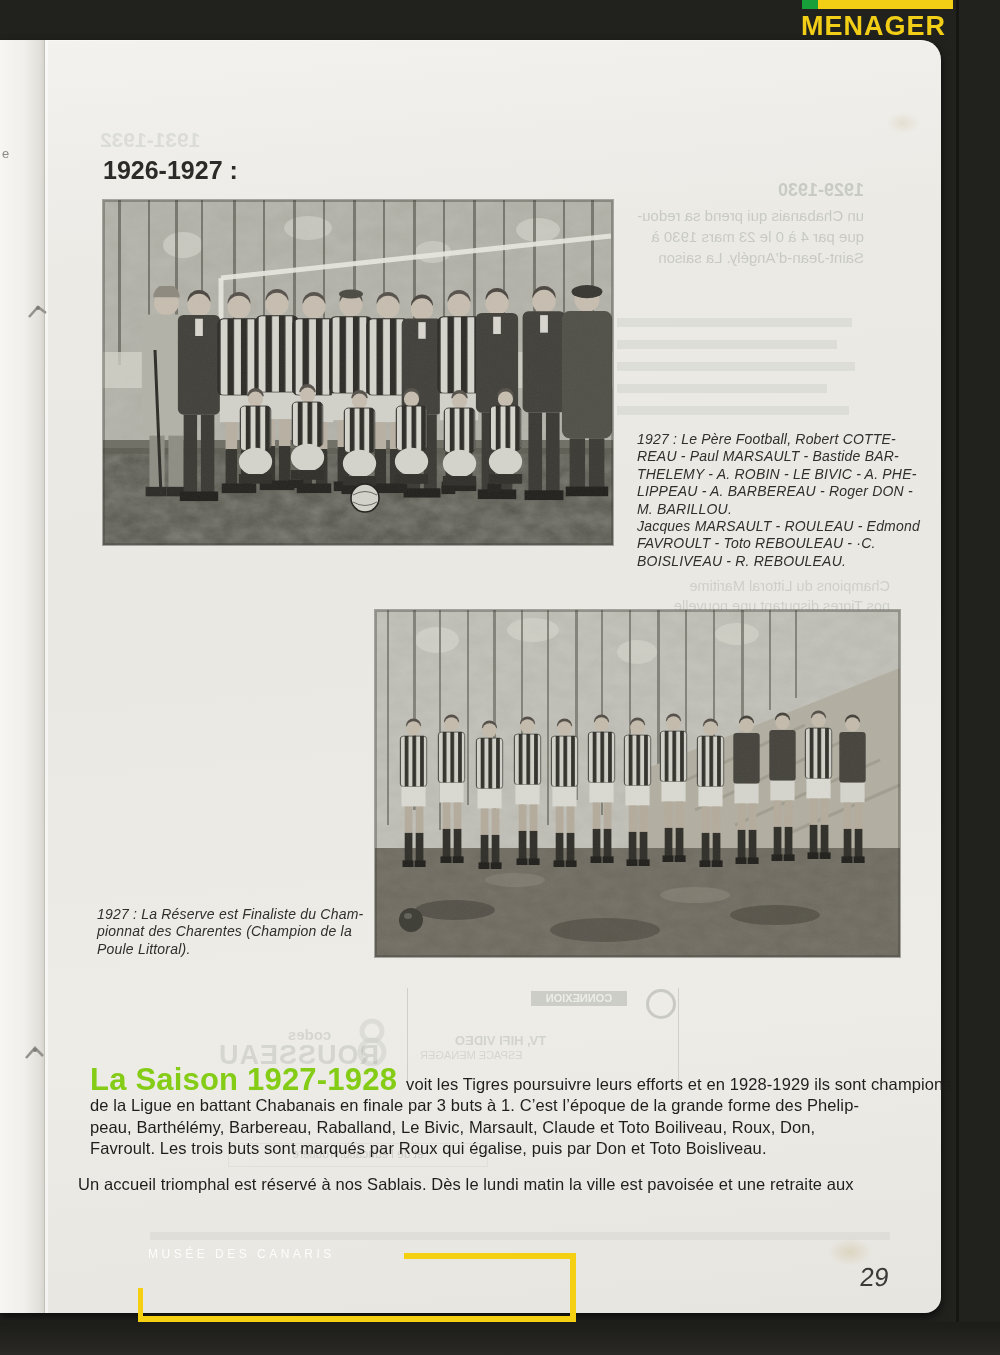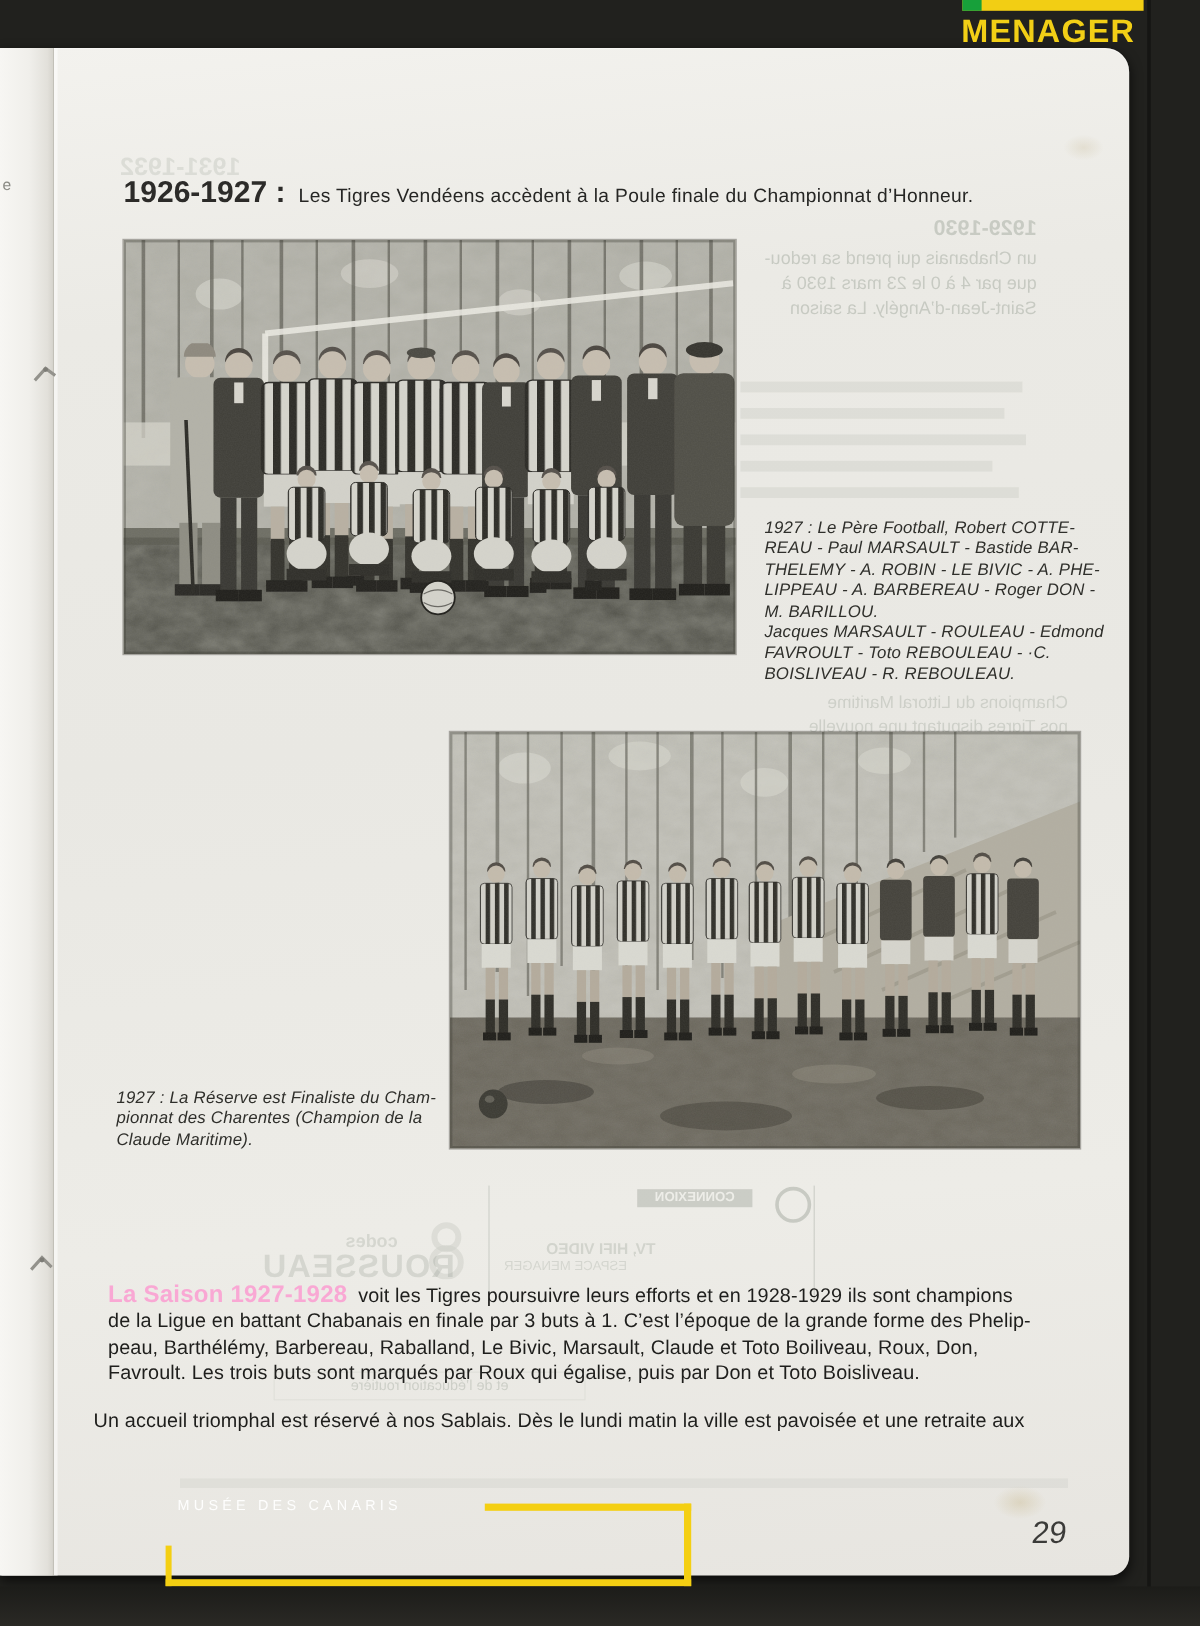--- a/index.html
+++ b/index.html
@@ -30,40 +30,40 @@
   .staple{width:24px;height:20px;}
   .staple1{left:26px;top:302px;}
   .staple2{left:22px;top:1044px;}
 
   
   .band{left:802px;top:0;width:151px;height:9px;background:#f2ce14;}
   .band-green{left:802px;top:0;width:16px;height:9px;background:#17a03a;}
   .wordmark{left:801px;top:11px;font-size:27px;font-weight:700;color:#f2cf16;letter-spacing:1px;}
 
   
-  .heading{left:103px;top:146px;display:flex;align-items:baseline;gap:11px;white-space:nowrap;}
+  .heading{left:103px;top:156px;display:flex;align-items:baseline;gap:11px;white-space:nowrap;}
   .h-years{font-size:25px;font-weight:700;color:#2c2b29;}
   .h-text{font-size:16px;color:#262624;letter-spacing:.3px;}
 
   
   .photo{box-shadow:0 0 0 1px rgba(60,58,50,.4);background:#b9b8b0;}
   .photo1{left:103px;top:200px;width:510px;height:345px;}
   .photo2{left:375px;top:610px;width:525px;height:347px;}
 
   
   .cap{font-style:italic;font-size:14px;line-height:17.4px;color:#2f2f2b;letter-spacing:.2px;}
   .cap1{left:637px;top:431px;width:310px;}
   .cap2{left:97px;top:906px;width:290px;}
 
   
   .bodytext{font-size:16.5px;line-height:21.4px;color:#1e1e1c;letter-spacing:.1px;white-space:nowrap;}
   .p1{left:90px;top:1069px;}
   .p2{left:78px;top:1174px;}
   .pfirst{display:flex;align-items:baseline;gap:9px;}
-  .lead{font-size:20px;font-weight:700;color:#f9a8d4;letter-spacing:.2px;}
+  .lead{font-size:31px;font-weight:700;color:#84cc16;letter-spacing:.2px;}
 
   
   .watermark{left:148px;top:1247px;font-size:12px;letter-spacing:3.5px;color:rgba(255,255,255,.93);}
   .pageno{left:860px;top:1262px;font-size:26px;color:#3b3b39;transform:skewX(-6deg);}
 
   
   .yf{background:#f4cf12;}
   .yf-top{left:404px;top:1253px;width:172px;height:6px;}
   .yf-right{left:570px;top:1253px;width:6px;height:69px;}
   .yf-bottom{left:138px;top:1316px;width:438px;height:6px;}
@@ -132,21 +132,20 @@
   <div class="abs gbar" style="left:617px;top:362px;width:238px;"></div>
   <div class="abs gbar" style="left:617px;top:384px;width:210px;"></div>
   <div class="abs gbar" style="left:617px;top:406px;width:232px;"></div>
   <div class="abs ghost ghost-mid">
     <div>Champions du Littoral Maritime</div>
     <div>nos Tigres disputant une nouvelle</div>
   </div>
 
   <div class="abs heading">
     <span class="h-years">1926-1927 :</span>
-    <span class="h-text">Les Tigres Vendéens accèdent à la Poule finale du Championnat d’Honneur.</span>
   </div>
 
   <div class="abs photo photo1">
     <svg width="510" height="345" viewBox="0 0 510 345">
       <defs>
         <pattern id="st1" width="7" height="8" patternUnits="userSpaceOnUse">
           <rect width="7" height="8" fill="#d6d5cd"></rect>
             <rect width="3.4" height="8" fill="#2c2b26"></rect>
         </pattern>
         <filter id="tex1" x="0" y="0" width="100%" height="100%">
@@ -384,21 +383,21 @@
       <ellipse cx="33" cy="306" rx="4" ry="3" fill="#6c6a60" opacity="0.8"></ellipse>
 
       <rect x="0" y="0" width="525" height="347" filter="url(#grain2)" opacity="0.5"></rect>
       <rect x="1" y="1" width="523" height="345" fill="none" stroke="#3c3b34" stroke-width="2" opacity="0.35"></rect>
     </svg>
   </div>
 
   <div class="abs cap cap2">
     <div>1927 : La Réserve est Finaliste du Cham-</div>
     <div>pionnat des Charentes (Champion de la</div>
-    <div>Claude Maritime).</div>
+    <div>Poule Littoral).</div>
   </div>
 
   <div class="abs ghost g-codes">codes</div>
   <div class="abs ghost g-rousseau">ROUSSEAU</div>
   <div class="abs g-8logo">
     <svg width="38" height="48">
         <circle cx="19" cy="13" r="10" fill="none" stroke="rgba(125,133,121,.5)" stroke-width="5"></circle>
         <circle cx="19" cy="34" r="12" fill="none" stroke="rgba(125,133,121,.5)" stroke-width="5"></circle>
       </svg>
   </div>

